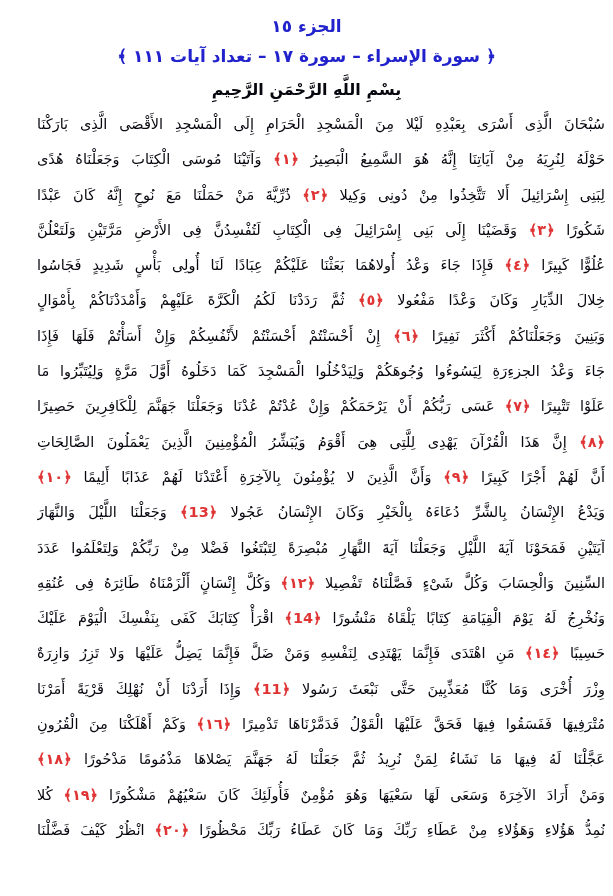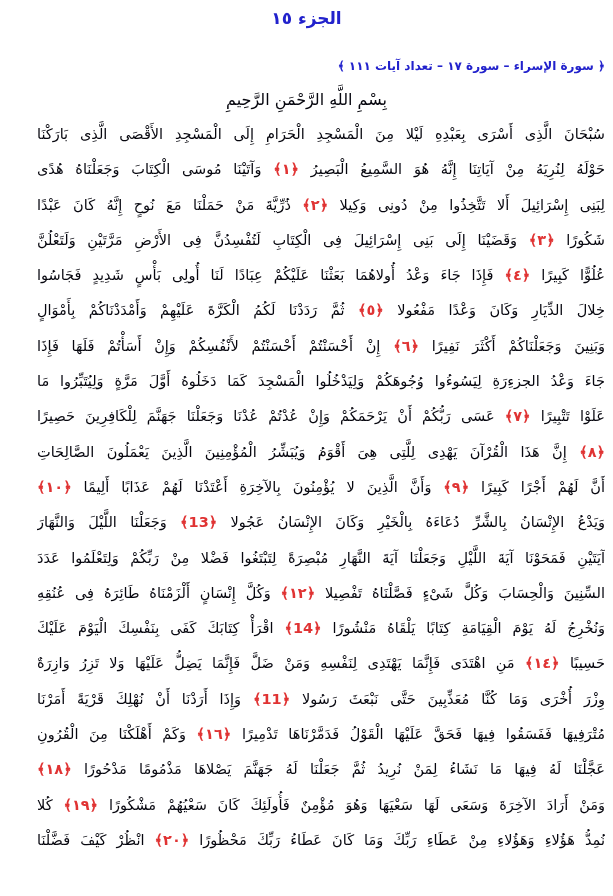--- a/index.html
+++ b/index.html
@@ -12,41 +12,42 @@
   html, body {
     width: 613px;
     height: 896px;
     background: var(--page-bg);
     overflow: hidden;
     font-family: "DejaVu Sans", sans-serif;
   }
   .page {
     width: 613px;
     height: 660px;
-    padding: 5px 8px 2px 8px;
+    padding: 13px 8px 2px 8px;
     direction: rtl;
   }
   .juz {
     text-align: center;
     color: var(--header-blue);
     font-weight: bold;
     font-size: 17px;
     line-height: 26px;
   }
   .surah-info {
+    text-align: center;
     color: var(--header-blue);
     font-weight: bold;
-    font-size: 12px;
+    font-size: 17px;
     line-height: 26px;
-    margin-top: 22px;
+    margin-top: 4px;
   }
   .bismillah {
     text-align: center;
     color: var(--body-text);
-    font-weight: normal;
+    font-weight: bold;
     font-size: 16px;
     line-height: 26px;
     margin-top: 8px;
   }
   .quran-body {
     margin-top: 4px;
     color: var(--body-text);
   }
   .quran-body .line {
     direction: rtl;

